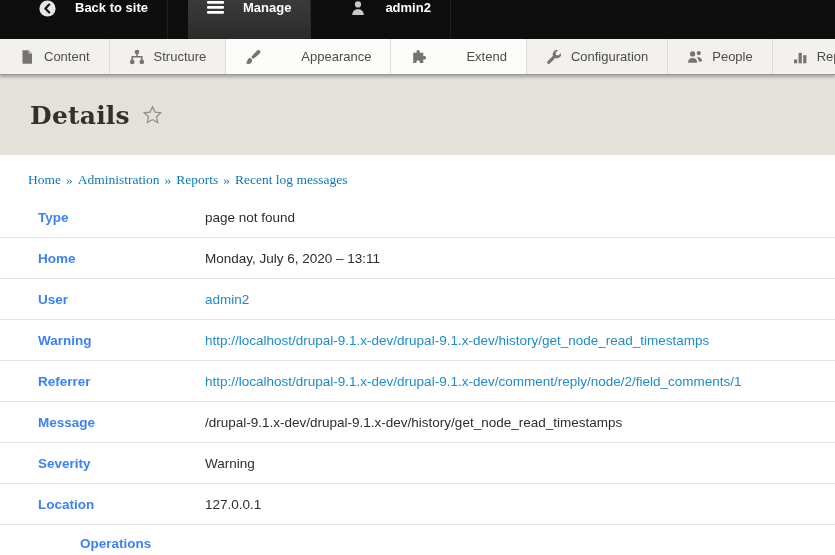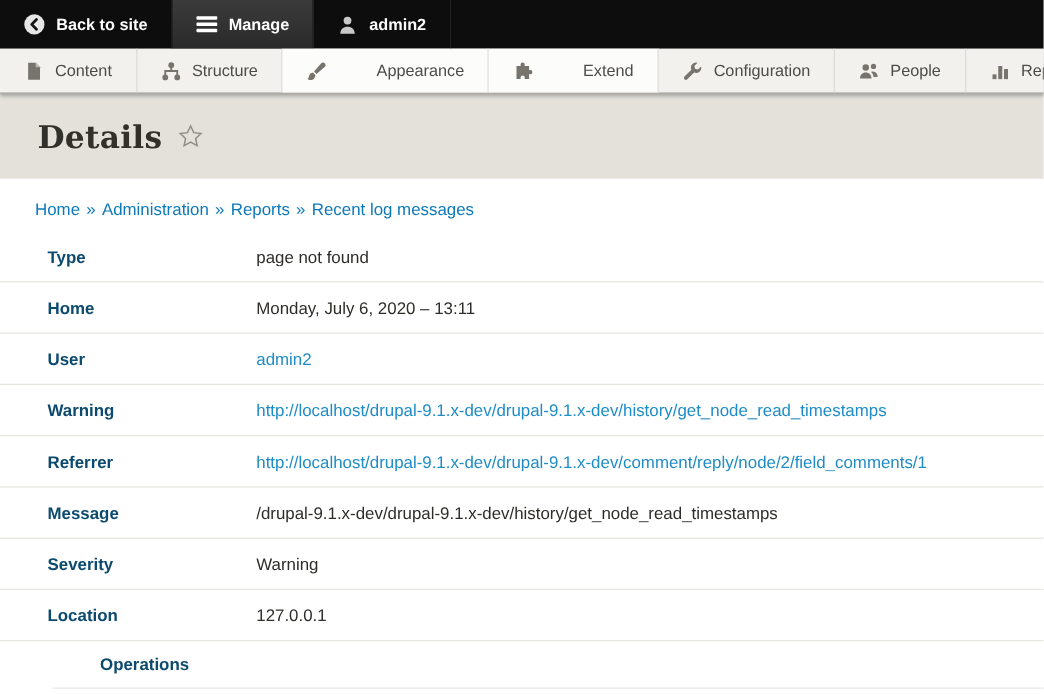--- a/index.html
+++ b/index.html
@@ -2,53 +2,53 @@
 <html><head>
 <meta charset="utf-8">
 <style>
   * { box-sizing: border-box; margin: 0; padding: 0; }
   html, body { width: 835px; height: 555px; overflow: hidden; background: #fff;
     font-family: "Liberation Sans", sans-serif; }
 
   
   .admin-bar { height: 39px; background: #0d0d0d; display: flex; align-items: stretch;
     color: #fff; font-size: 13px; font-weight: bold; }
-  .bar-item { display: flex; align-items: center; gap: 9px; padding: 0 19px;
-    border-right: 1px solid #1f1f1f; cursor: pointer; white-space: nowrap; }
+  .bar-item { display: flex; align-items: flex-start; gap: 19px; padding: 0 19px;
+    border-right: 1px solid #1f1f1f; cursor: pointer; white-space: nowrap; margin-left: 20px; }
   .bar-item.active { background: linear-gradient(#3b3b3b, #2a2a2a); border-right-color: #2a2a2a; }
   .bar-item .icon { display: flex; align-items: center; }
 
   
   .tray { height: 36px; background: #f2f1ed; display: flex; align-items: stretch;
     border-bottom: 1px solid #9c9a96; box-shadow: 0 2px 3px rgba(0,0,0,0.28);
     position: relative; z-index: 2; }
   .tray-tab { display: flex; align-items: center; gap: 9px; padding: 12px 19px;
     border-right: 1px solid #dedcd7; color: #4e4c48; font-size: 13px; cursor: pointer;
     white-space: nowrap; }
   .tray-tab.light { background: #fcfcfa; gap: 40px; }
   .tray-tab .icon { display: flex; align-items: center; }
 
   
-  .page-header { height: 68px; background: #e3e1da; display: flex; align-items: center;
+  .page-header { height: 80px; background: #e3e1da; display: flex; align-items: center;
     padding-left: 30px; gap: 12px; }
   .page-title { font-family: "DejaVu Serif", "Liberation Serif", serif; font-size: 25px;
     font-weight: bold; color: #32302b; letter-spacing: 0.2px; }
   .fav-star { display: flex; align-items: center; cursor: pointer; }
 
   
-  .breadcrumb { padding: 17px 11px 0 28px; font-size: 13.5px; color: #0c79ba; height: 34px; }
+  .breadcrumb { padding: 17px 11px 0 28px; font-size: 13.5px; color: #0c79ba; height: 34px; font-family: Liberation Serif, serif; }
   .breadcrumb a { color: #0c79ba; text-decoration: none; cursor: pointer; }
   .breadcrumb .sep { color: #0c79ba; padding: 0 5px; }
 
   
   .details-table { margin-top: 8px; width: 835px; }
   .row { display: flex; align-items: center; height: 41px; border-bottom: 1px solid #e7e5e0; }
   .row:last-child { height: 38px; margin-left: 42px; }
   .cell-label { width: 205px; padding-left: 38px; flex-shrink: 0; font-weight: bold;
-    font-size: 13.5px; color: #0c4a6e; }
+    font-size: 13.5px; color: #3b82f6; }
   .cell-value { font-size: 13.5px; color: #2e2d2a; white-space: nowrap; overflow: hidden; flex: 1; }
   .cell-value a { color: #1e8cc6; text-decoration: none; cursor: pointer; }
 </style>
 </head>
 <body>
 
 <div class="admin-bar">
   <div class="bar-item">
     <span class="icon">
       <svg width="17" height="17" viewBox="0 0 16 16">

